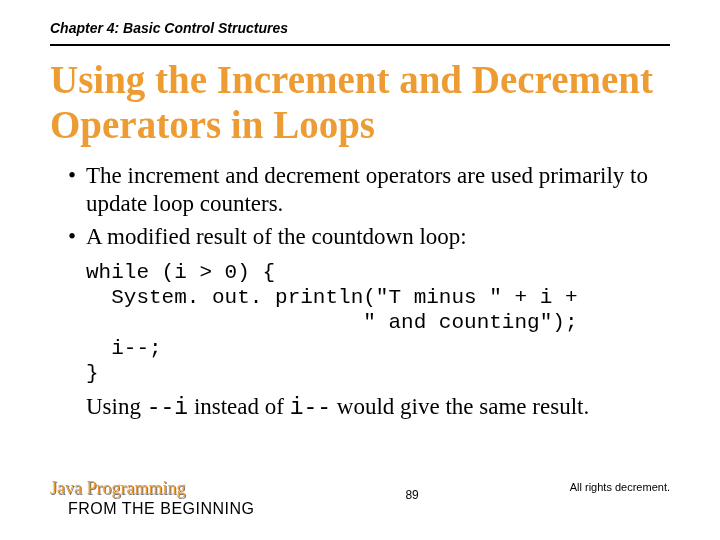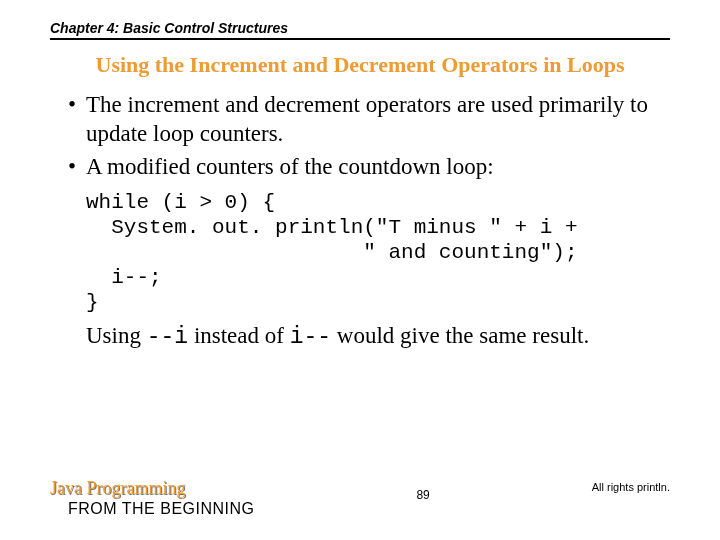--- a/index.html
+++ b/index.html
@@ -11,26 +11,25 @@
     position: relative;
     padding: 20px 50px 0 50px;
   }
   .chapter-header {
     font-family: Arial, Helvetica, sans-serif;
     font-weight: bold;
     font-style: italic;
     font-size: 14px;
     color: #000;
     border-bottom: 2px solid #000;
-    padding-bottom: 2px;
+    padding-bottom: 8px;
     margin-bottom: 12px;
   }
   .slide-title {
-    text-align: center;
-    font-size: 22px;
+    font-size: 39px;
     color: #ed9b33;
     line-height: 1.15;
     margin-bottom: 14px;
   }
   .bullets {
     list-style: none;
     padding-left: 18px;
   }
   .bullets li {
     font-size: 23px;
@@ -107,35 +106,35 @@
 </style>
 </head>
 <body>
 
 <div class="chapter-header">Chapter 4: Basic Control Structures</div>
 
 <h1 class="slide-title">Using the Increment and Decrement Operators in Loops</h1>
 
 <ul class="bullets">
   <li>The increment and decrement operators are used primarily to update loop counters.</li>
-  <li>A modified counters of the countdown loop:</li>
+  <li>A modified result of the countdown loop:</li>
 </ul>
 
 <div class="code-block">while (i &gt; 0) {
   System. out. println("T minus " + i +
                       " and counting");
   i--;
 }</div>
 
 <div class="result-line">
   <span>Using </span><span class="mono-inline">--i</span><span> instead of </span><span class="mono-inline">i--</span><span> would give the same result.</span>
 </div>
 
 <div class="footer">
   <div class="footer-left">
     <div class="book-title">Java Programming</div>
     <div class="book-sub">FROM THE BEGINNING</div>
   </div>
   <div class="page-num">89</div>
   <div class="copyright">
-    <div>All rights println.</div>
+    <div>All rights decrement.</div>
   </div>
 </div>
 
 </body></html>

